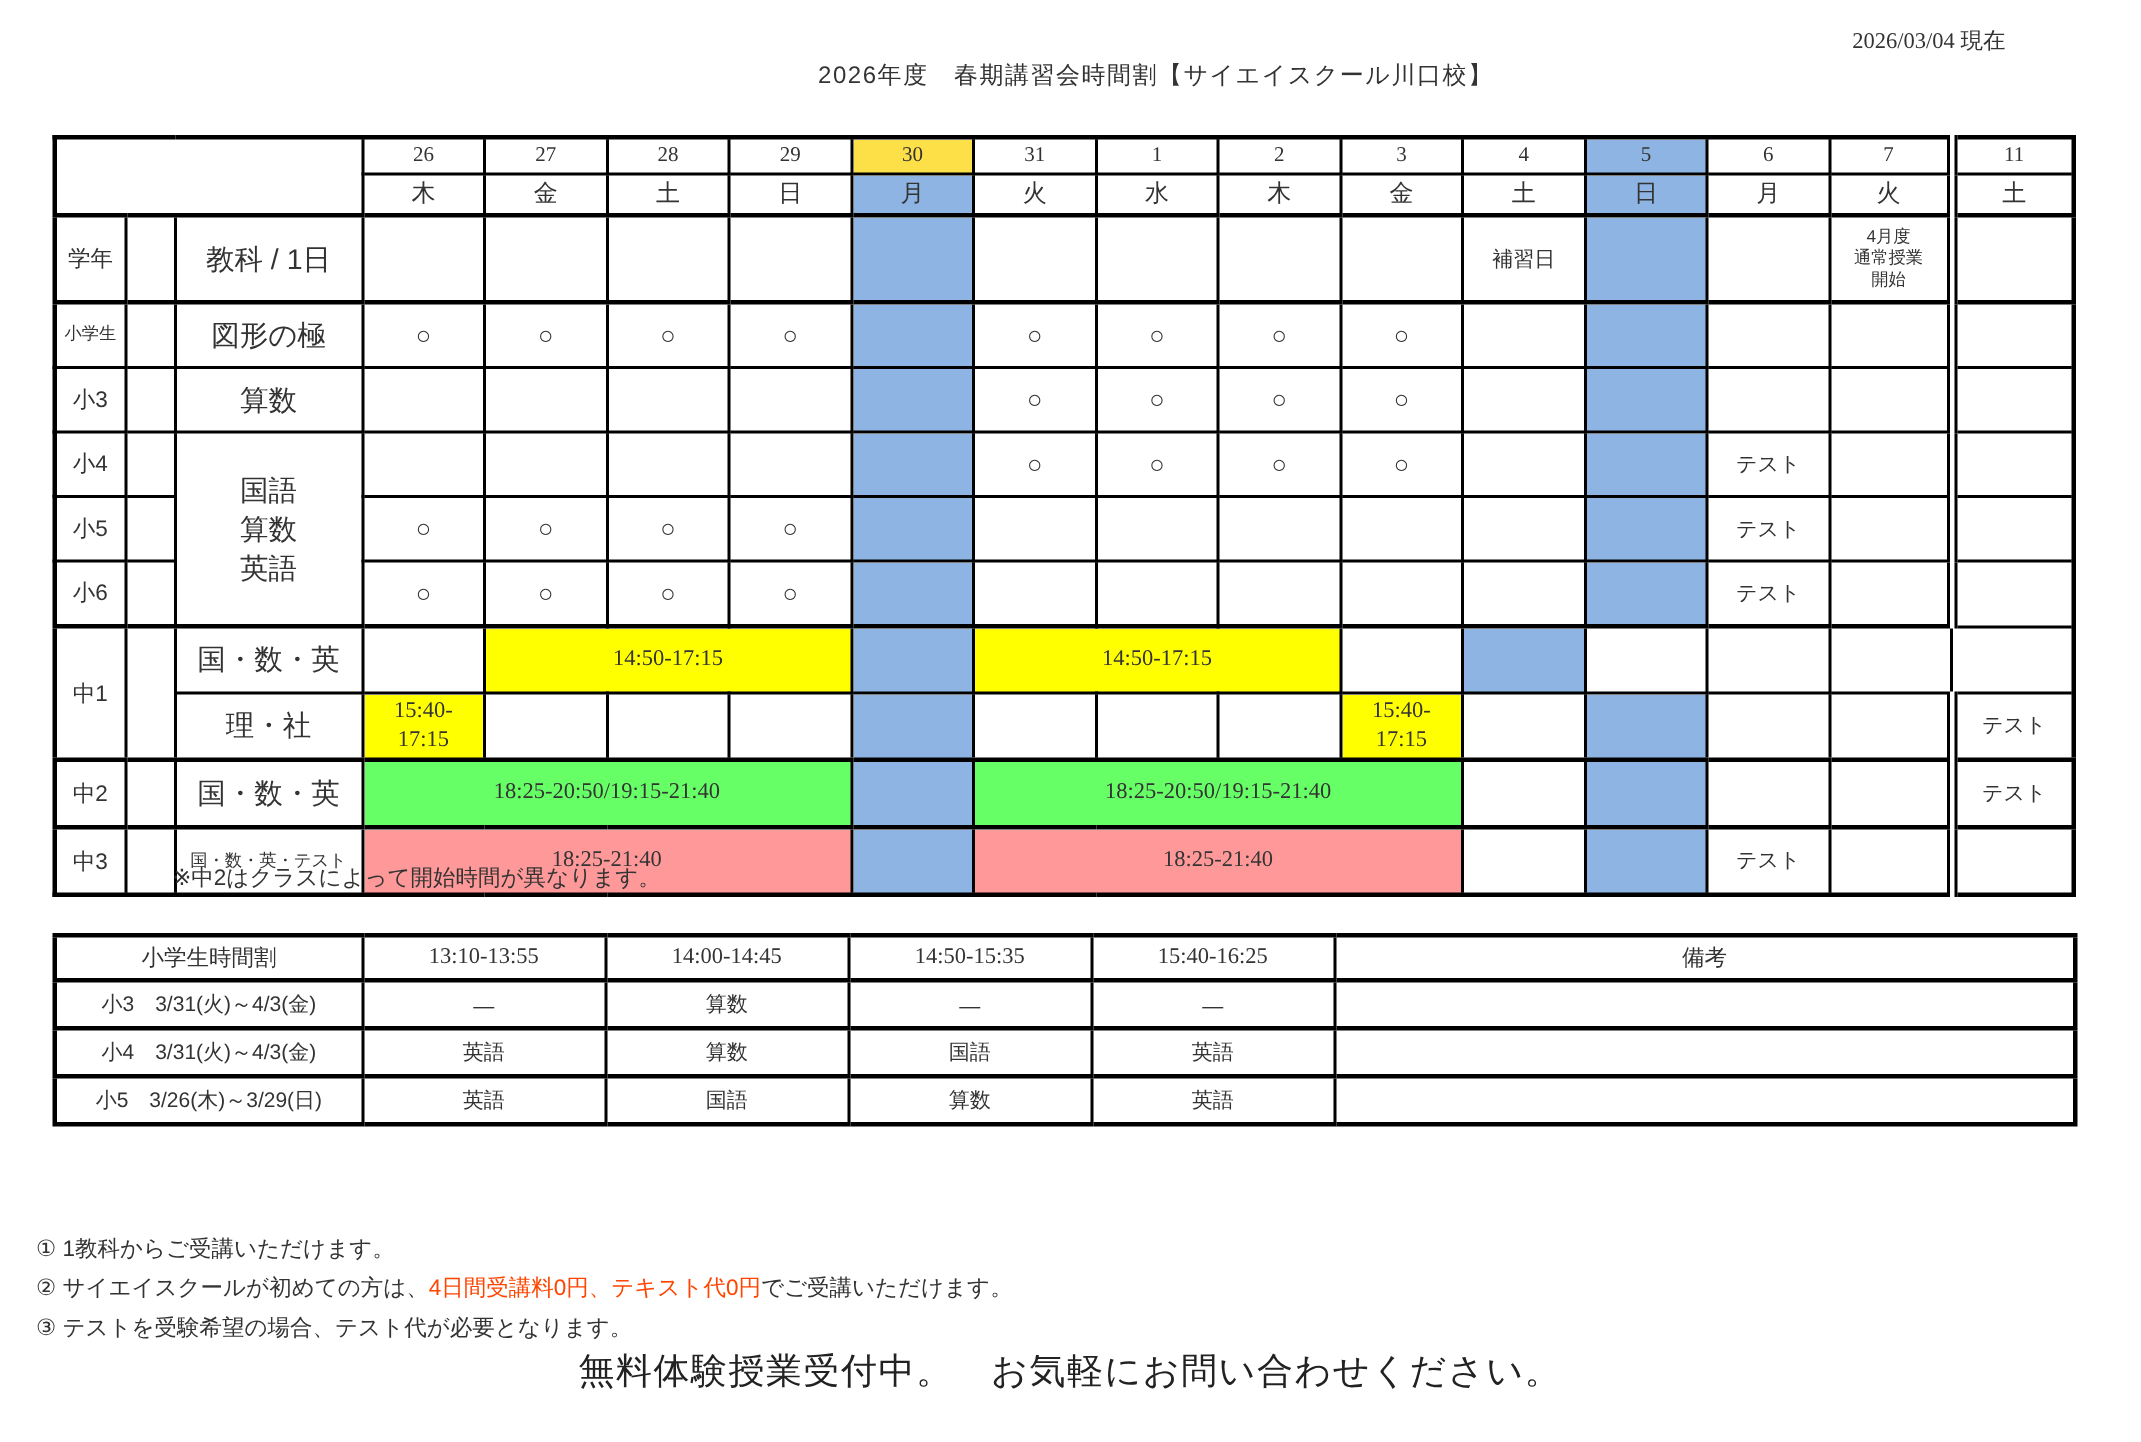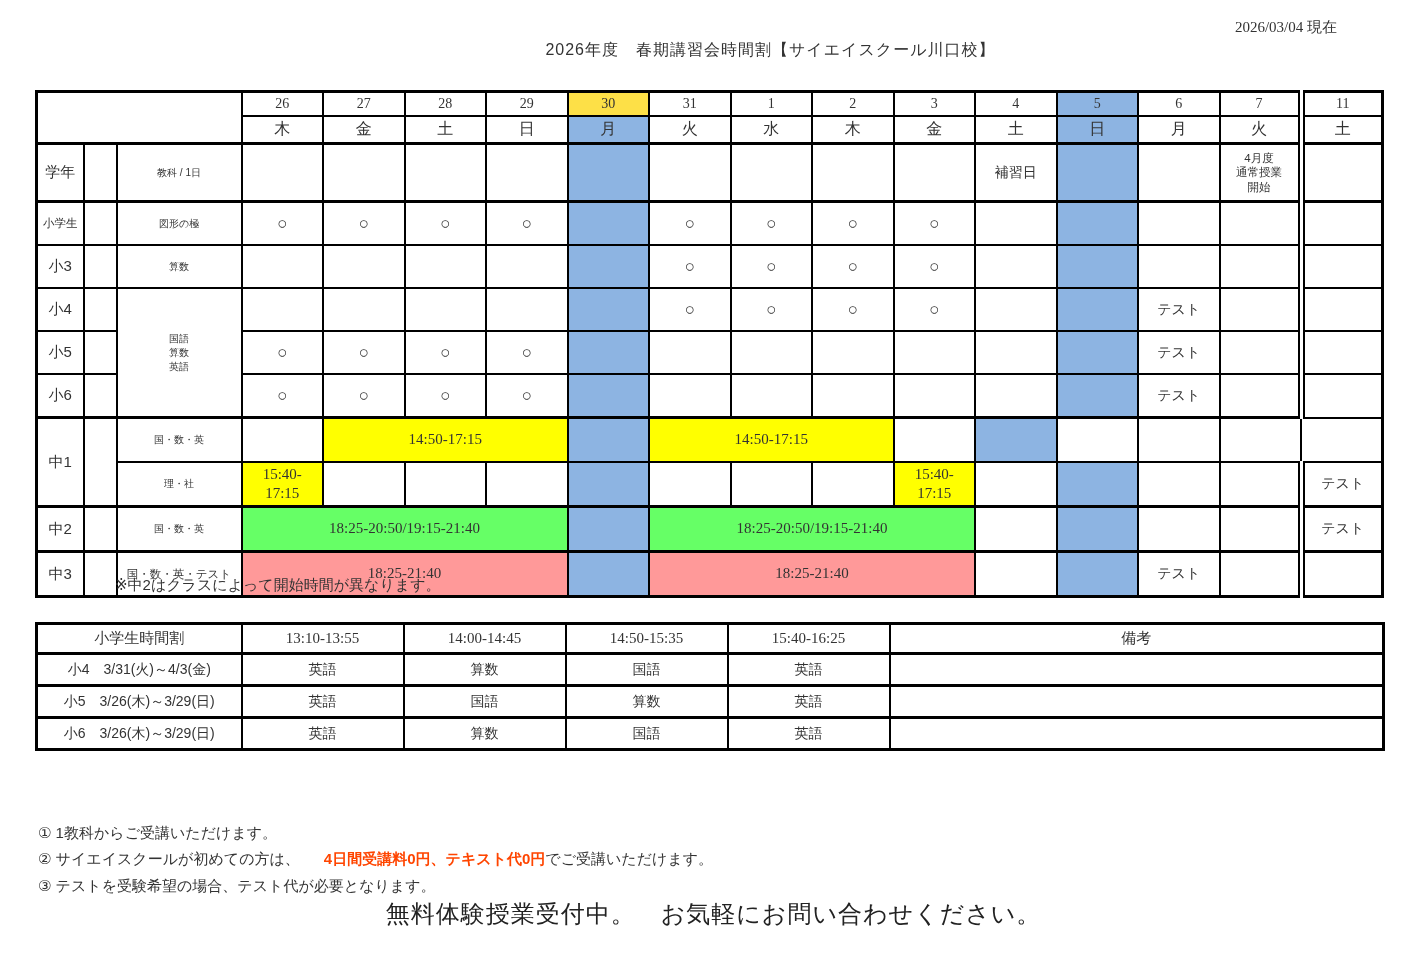--- a/index.html
+++ b/index.html
@@ -19,38 +19,38 @@
                  white-space:pre-line;overflow:hidden;font-size:14px;color:#333;}
   #main-table tr.r-date td{height:22px;font-size:14px;}
   #main-table tr.r-day td{height:25px;font-size:16px;}
   #main-table tr.r-head td{height:55px;margin-left:13px;}
   #main-table tr.r-body td{height:41px;}
   #main-table tr.r-body-m td{height:42px;}
   #main-table td.thick-top{border-top:3px solid #000;}
   #main-table td.sep{border-left:7px double #000;}
   #main-table td.grade{font-size:15px;}
   #main-table td.daysn{font-size:13px;padding-left:43px;}
-  #main-table td.subj{font-size:10px;}
+  #main-table td.subj{font-size:19px;}
   #main-table td.small{font-size:11.5px;line-height:1.25;}
   #main-table td.circle{font-size:17px;font-family:"Liberation Serif","DejaVu Serif",serif;font-weight:400;}
   #main-table td.time{font-family:"Liberation Serif","DejaVu Serif",serif;font-size:15px;line-height:1.3;}
   #main-table td.test{font-size:14px;}
   #mid-note{position:absolute;top:576px;left:115px;font-size:15px;color:#333;}
 
   #small-table{position:absolute;top:622px;left:35px;width:1347px;border:3px solid #000;}
   #small-table td{border:3px solid #000;border-left-width:2px;border-right-width:2px;
                   padding:0;text-align:center;vertical-align:middle;font-size:14px;color:#333;}
   #small-table tr.sh td{height:27px;font-size:15px;}
   #small-table tr.sr td{height:29px;}
   #small-table td.stime{font-family:"Liberation Serif","DejaVu Serif",serif;font-size:15px;}
   #small-table td.remark{text-align:left;padding-left:8px;font-size:15px;}
   #small-table td.rowlabel{font-size:14px;}
 
-  #footnotes{position:absolute;top:820px;left:38px;font-size:15px;color:#333;line-height:1.75;}
-  #footnotes .red{font-weight:bold;margin-left:24px;}
+  #footnotes{position:absolute;top:820px;left:24px;font-size:15px;color:#333;line-height:1.75;}
+  #footnotes .red{font-weight:normal;}
   #cta{position:absolute;top:898px;left:0;width:100%;text-align:center;
        font-size:24px;color:#222;letter-spacing:1px;}
 </style>
 </head>
 <body>
 
 <div id="asof">2026/03/04 現在</div>
 
 <div id="title-wrap">
   <span>2026年度　春期講習会時間割【サイエイスクール川口校】</span>
@@ -286,43 +286,43 @@
   <tbody id="small-tbody">
       <tr class="sh">
         <td>小学生時間割</td>
         <td class="stime">13:10-13:55</td>
         <td class="stime">14:00-14:45</td>
         <td class="stime">14:50-15:35</td>
         <td class="stime">15:40-16:25</td>
         <td>備考</td>
       </tr>
       <tr class="sr">
+        <td class="rowlabel">小3　3/31(火)～4/3(金)</td>
+        <td>―</td>
+        <td>算数</td>
+        <td>―</td>
+        <td>―</td>
+        <td class="remark"></td>
+      </tr>
+      <tr class="sr">
         <td class="rowlabel">小4　3/31(火)～4/3(金)</td>
         <td>英語</td>
         <td>算数</td>
         <td>国語</td>
         <td>英語</td>
         <td class="remark"></td>
       </tr>
       <tr class="sr">
         <td class="rowlabel">小5　3/26(木)～3/29(日)</td>
         <td>英語</td>
         <td>国語</td>
         <td>算数</td>
         <td>英語</td>
         <td class="remark"></td>
       </tr>
-      <tr class="sr">
-        <td class="rowlabel">小6　3/26(木)～3/29(日)</td>
-        <td>英語</td>
-        <td>算数</td>
-        <td>国語</td>
-        <td>英語</td>
-        <td class="remark"></td>
-      </tr>
     </tbody>
 </table>
 
 <div id="footnotes">
   <div>① 1教科からご受講いただけます。</div>
   <div><span>② サイエイスクールが初めての方は、</span><span class="red" id="n2red" style="color: rgb(255, 69, 0);">4日間受講料0円、テキスト代0円</span><span>でご受講いただけます。</span></div>
   <div>③ テストを受験希望の場合、テスト代が必要となります。</div>
 </div>
 
 <div id="cta">無料体験授業受付中。　お気軽にお問い合わせください。</div>

